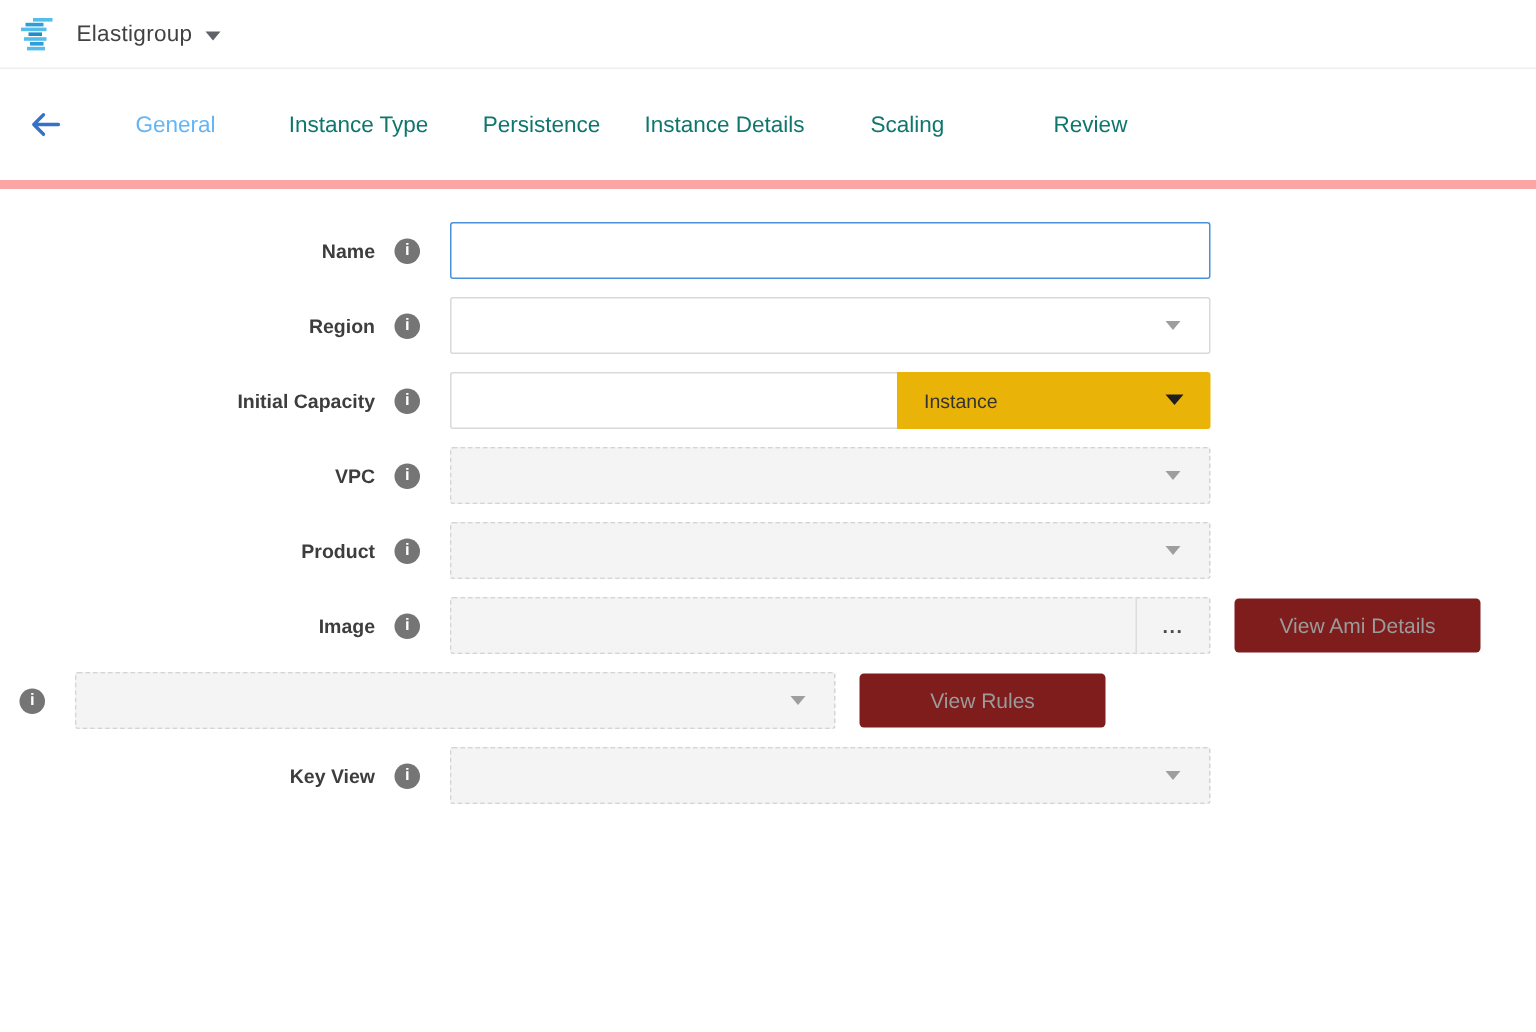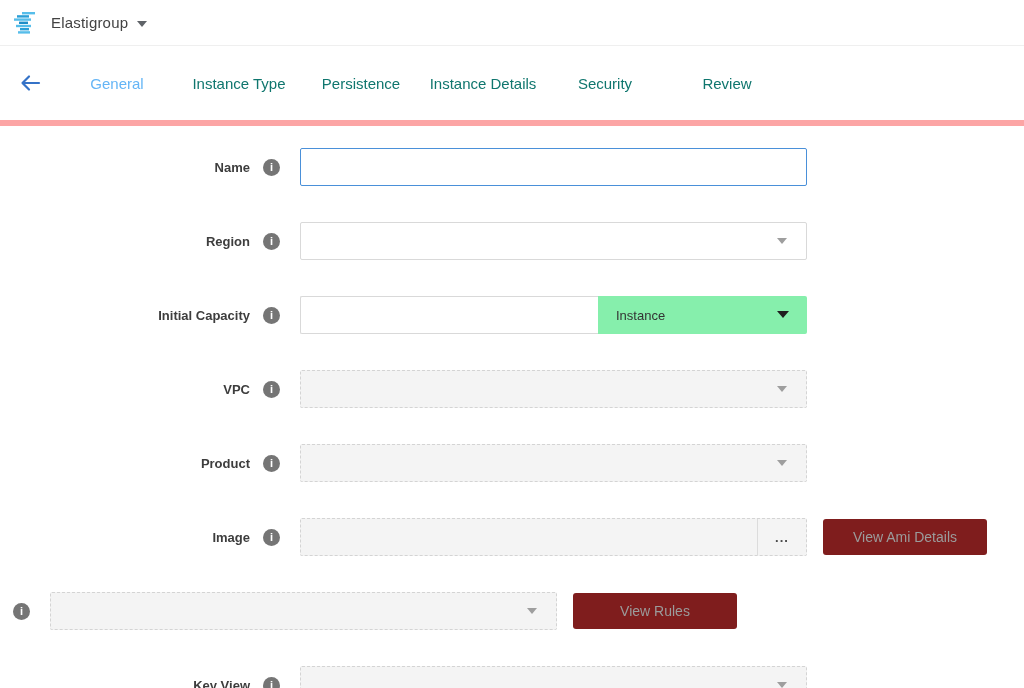--- a/index.html
+++ b/index.html
@@ -20,21 +20,21 @@
   .stepnav { height:80px; display:flex; align-items:center; padding-left:16px;
              border-bottom:6px solid #fca5a5; background:#fff; }
   .back-btn { width:28px; height:28px; display:flex; align-items:center; justify-content:center;
               cursor:pointer; }
   .tabs { display:flex; margin-left:12px; }
   .tab { width:122px; text-align:center; font-size:15px; color:#0f766e; cursor:pointer; }
   .tab.active { color:#64b5f6; }
 
   
   .form { padding-top:22px; }
-  .row { display:flex; align-items:center; height:38px; margin-bottom:36px; }
+  .row { display:flex; align-items:center; height:38px; margin-bottom:12px; }
   .lbl { width:250px; text-align:right; font-size:13px; font-weight:bold; color:#3d3d3d; }
   .info { width:17px; height:17px; margin-left:13px; flex:0 0 17px; border-radius:50%;
           background:#757575; color:#fff; font-size:11px; font-weight:bold;
           display:flex; align-items:center; justify-content:center; cursor:pointer; }
   .ctrl { margin-left:20px; width:507px; height:38px; position:relative; display:flex; }
 
   .text-input { width:100%; height:100%; border:1px solid #c9c9c9; border-radius:2px;
                 padding:0 12px; font-size:13px; color:#333; outline:none; background:#fff; }
   .text-input.focused { border:1px solid #4a90d9; }
 
@@ -43,21 +43,21 @@
             cursor:pointer; font-size:13px; color:#333; }
   .select .caret { position:absolute; right:20px; top:16px; width:0; height:0;
                    border-left:5px solid transparent; border-right:5px solid transparent;
                    border-top:6px solid #9e9e9e; }
   .disabled-field { background:#f4f4f4; border:1px dashed #d4d4d4; }
 
   
   .cap-input { flex:1; height:100%; border:1px solid #d9d9d9; border-right:none;
                border-radius:2px 0 0 2px; padding:0 12px; font-size:13px; color:#333;
                outline:none; background:#fff; }
-  .unit-select { width:209px; height:100%; background:#86efac; display:flex;
+  .unit-select { width:209px; height:100%; background:#eab308; display:flex;
                  align-items:center; padding:0 18px; position:relative; cursor:pointer;
                  font-size:13px; color:#333; border-radius:0 2px 2px 0; }
   .unit-select .caret-dark { position:absolute; right:18px; top:15px; width:0; height:0;
                    border-left:6px solid transparent; border-right:6px solid transparent;
                    border-top:7px solid #1e1e1e; }
 
   
   .picker { width:100%; height:100%; display:flex; align-items:stretch;
             background:#f4f4f4; border:1px dashed #d4d4d4; border-radius:2px; }
   .picker-main { flex:1; }
@@ -93,21 +93,21 @@
   <div class="back-btn">
     <svg width="24" height="24" viewBox="0 0 24 24">
       <path d="M21 12H4.5 M11 5.5 L4.5 12 L11 18.5" fill="none" stroke="#3472c7" stroke-width="2.2" stroke-linecap="round" stroke-linejoin="round"></path>
     </svg>
   </div>
   <div class="tabs">
     <div class="tab active">General</div>
     <div class="tab">Instance Type</div>
     <div class="tab">Persistence</div>
     <div class="tab">Instance Details</div>
-    <div class="tab">Security</div>
+    <div class="tab">Scaling</div>
     <div class="tab">Review</div>
   </div>
 </div>
 
 <div class="form">
 
   <div class="row">
     <div class="lbl">Name</div>
     <div class="info">i</div>
     <div class="ctrl">

